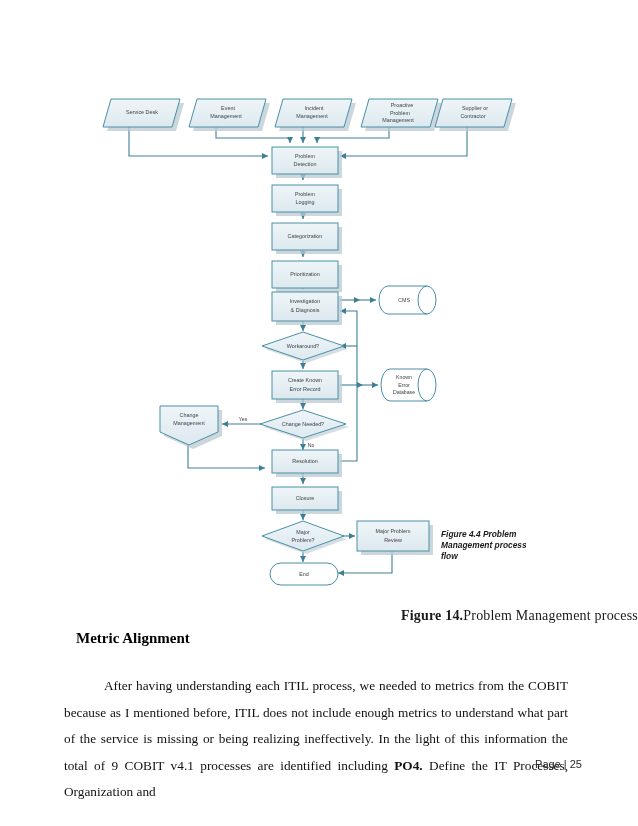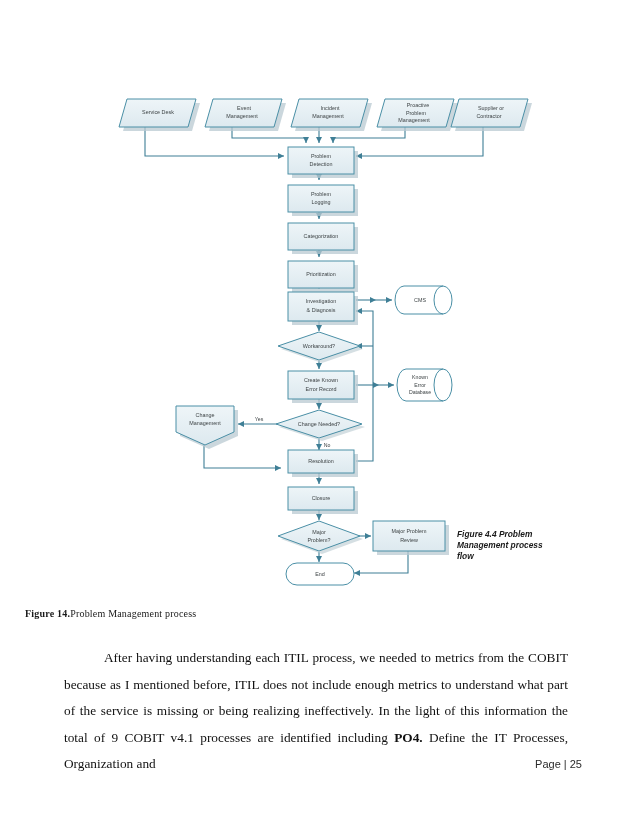--- a/index.html
+++ b/index.html
@@ -11,21 +11,21 @@
     width: 638px;
     height: 826px;
     position: relative;
     font-family: "Liberation Serif", "DejaVu Serif", serif;
     overflow: hidden;
   }
 
   
   #figure-area {
     position: absolute;
-    left: 16px;
+    left: 0;
     top: 0;
     width: 580px;
     height: 600px;
   }
   #flow-svg {
     position: absolute;
     left: 0;
     top: 0;
   }
 
@@ -48,22 +48,22 @@
   }
 
   
   #doc-body {
     position: absolute;
     left: 0;
     top: 600px;
     width: 638px;
   }
   .fig-caption {
-    text-align: left;
-    font-size: 10px;
+    text-align: right;
+    font-size: 14px;
     color: #1a1a1a;
     margin: 8px 0 0 0;
     letter-spacing: .2px;
     padding-left: 25px;
   }
   .fig-caption b { font-weight: bold; }
 
   .section-heading {
     font-size: 15px;
     font-weight: bold;
@@ -295,17 +295,18 @@
 
     <text class="fig-ref" x="441" y="537" font-size="8.4">Figure 4.4   Problem</text>
     <text class="fig-ref" x="441" y="548" font-size="8.4">Management process</text>
     <text class="fig-ref" x="441" y="559" font-size="8.4">flow</text>
   </svg>
 </div>
 
 <div id="doc-body">
   <p class="fig-caption"><b>Figure 14.</b><span>Problem Management process</span></p>
 
+  <h2 class="section-heading">Metric Alignment</h2>
 
   <p class="para"><span>After having understanding each ITIL process, we needed to metrics  from the COBIT because as I mentioned before, ITIL does not include enough metrics to understand what part of the service is missing or being realizing ineffectively.  In the light of this information the total of 9 COBIT v4.1 processes are identified including </span><b>PO4.</b><span> Define the IT Processes, Organization and</span></p>
 </div>
 
 <div class="page-footer">Page | 25</div>
 
 </body></html>

